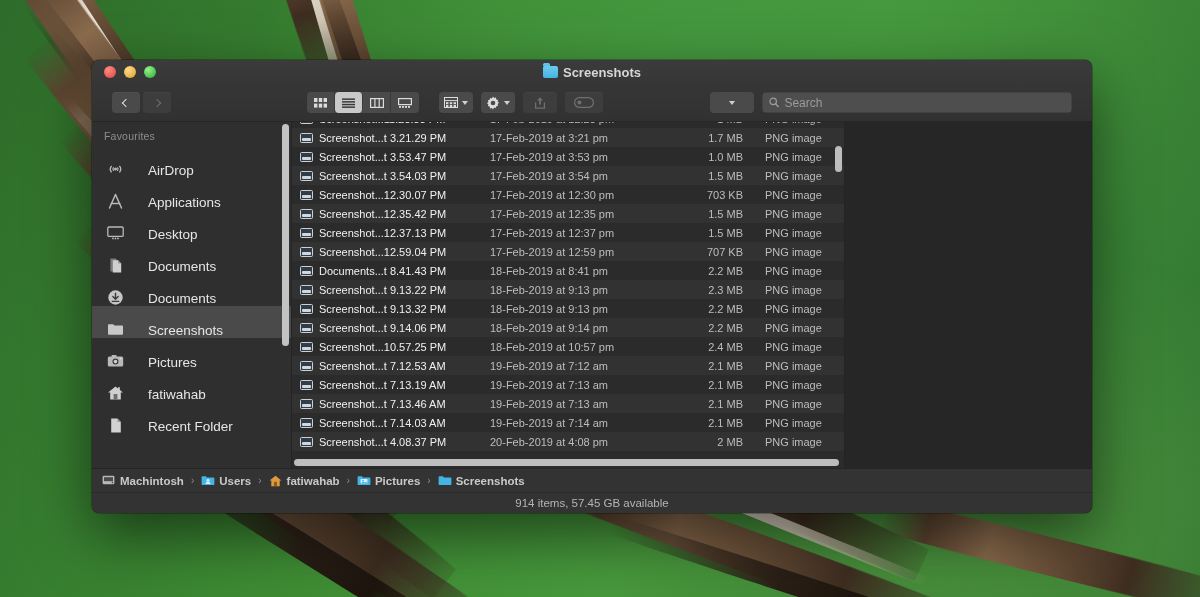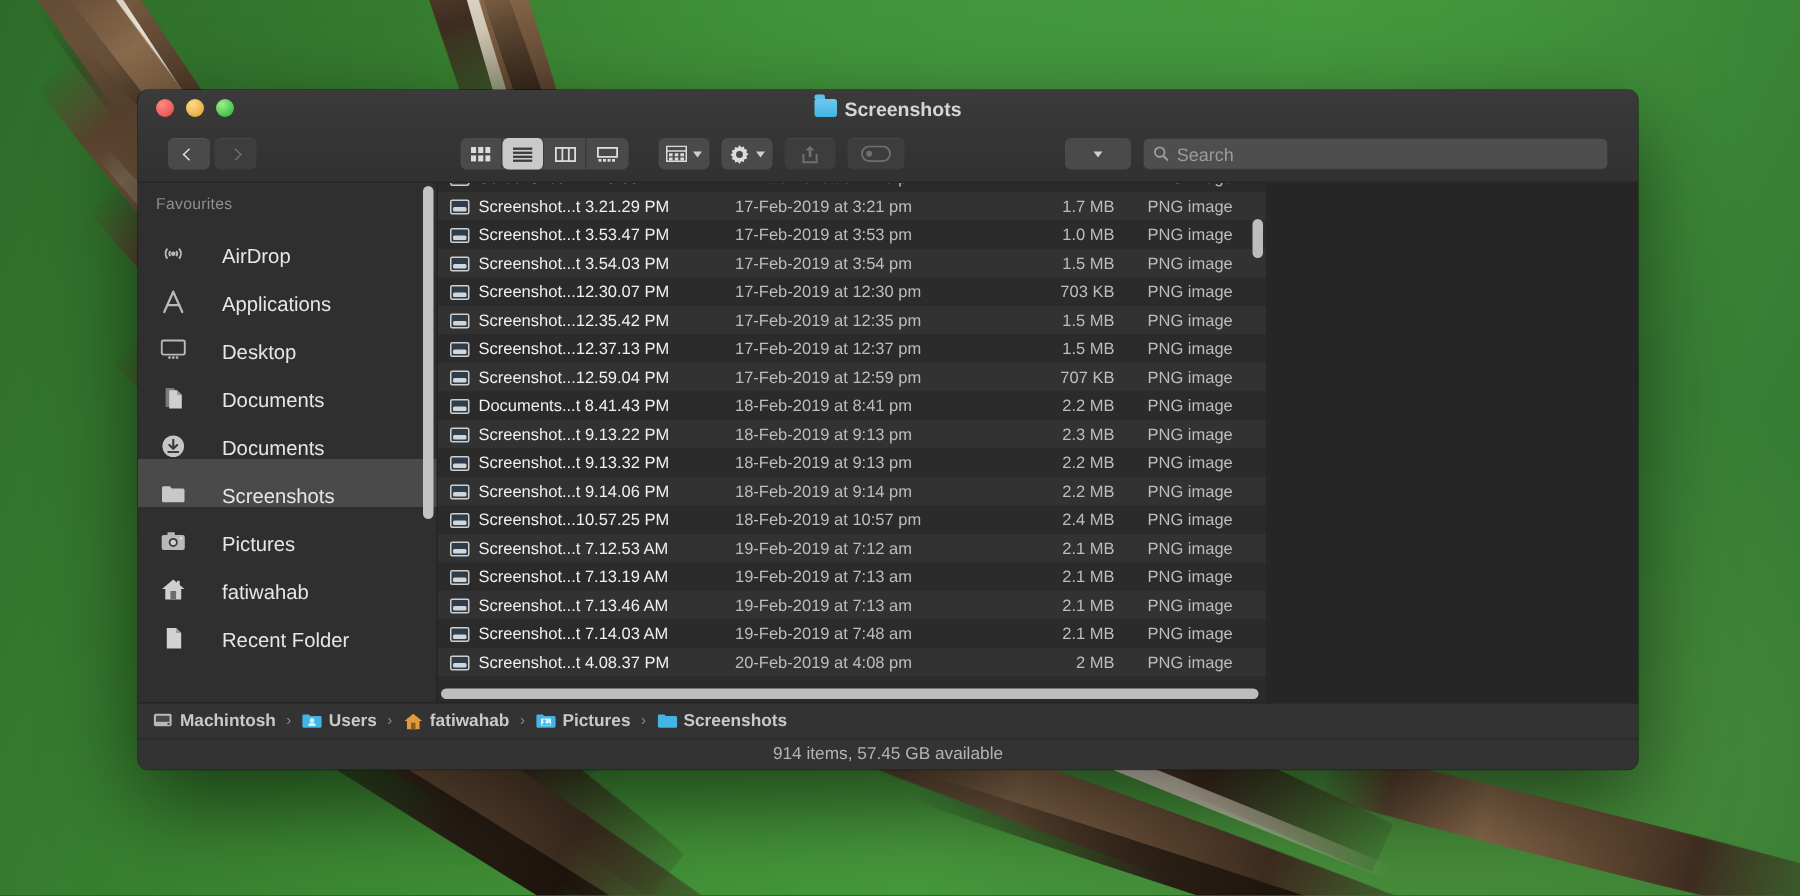--- a/index.html
+++ b/index.html
@@ -693,21 +693,21 @@
               </div>
               <div class="cell c-date">19-Feb-2019 at 7:13 am</div>
               <div class="cell c-size">2.1 MB</div>
               <div class="cell c-kind">PNG image</div>
             </div>
             <div class="row">
               <div class="cell c-name">
                 <span class="png-ico"></span>
                 <span>Screenshot...t 7.14.03 AM</span>
               </div>
-              <div class="cell c-date">19-Feb-2019 at 7:48 am</div>
+              <div class="cell c-date">19-Feb-2019 at 7:14 am</div>
               <div class="cell c-size">2.1 MB</div>
               <div class="cell c-kind">PNG image</div>
             </div>
             <div class="row alt">
               <div class="cell c-name">
                 <span class="png-ico"></span>
                 <span>Screenshot...t 4.08.37 PM</span>
               </div>
               <div class="cell c-date">20-Feb-2019 at 4:08 pm</div>
               <div class="cell c-size">2 MB</div>

